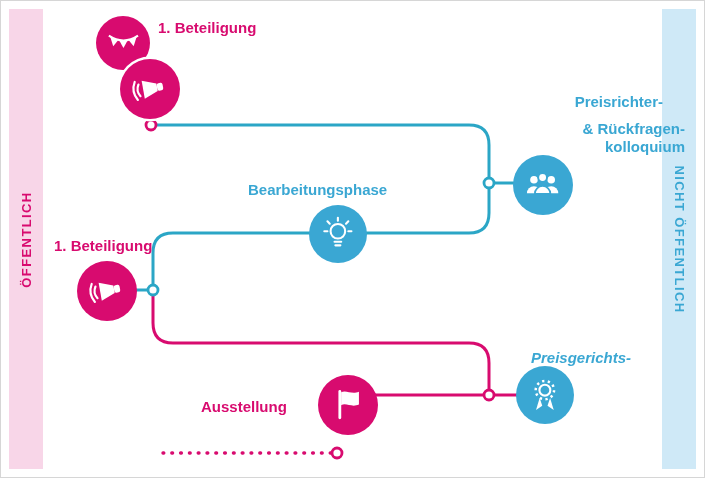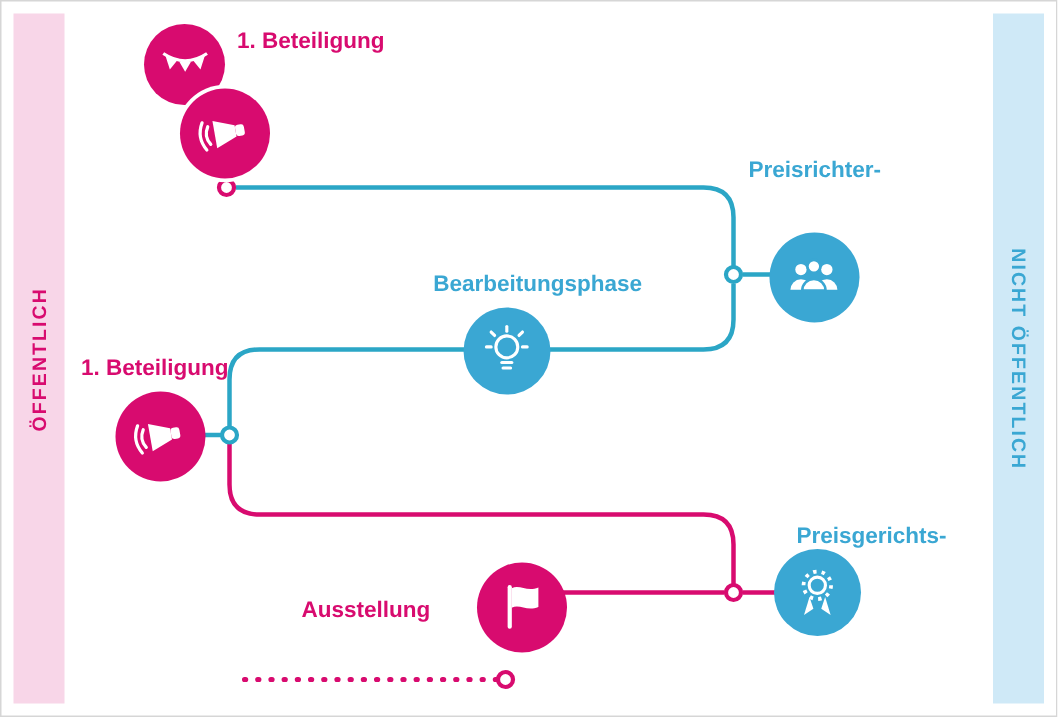--- a/index.html
+++ b/index.html
@@ -33,21 +33,21 @@
   .icon-circle { position:absolute; border-radius:50%; z-index:2;
                  display:flex; align-items:center; justify-content:center; }
   .icon-circle svg { width:72%; height:72%; display:block; }
   .pink-bg { background:var(--pink,#d80b6f); }
   .blue-bg { background:var(--blue,#3aa7d3); }
   .ringed  { box-shadow:0 0 0 2.5px #fff; }
   .sep-stroke { stroke:var(--blue,#3aa7d3); }
 
   
   .label { position:absolute; z-index:3; font-size:15px; font-weight:700; line-height:18.5px; }
-  .jury-briefing { left:498px; top:104px; width:164px; text-align:left; }
+  .jury-briefing { left:498px; top:92px; width:164px; text-align:right; }
   .jury-briefing .block2 { margin-top:8px; transform:translateX(22px); }
 </style>
 </head>
 <body>
 
 <div class="page">
 
   <div class="band band-left">
     <span class="band-label pink-text">ÖFFENTLICH</span>
   </div>
@@ -105,37 +105,41 @@
           <circle cx="20" cy="13.5" r="4"></circle>
           <path d="M12.8 28.5 a7.2 7.2 0 0 1 14.4 0 Z"></path>
         </g>
       </g>
     </svg>
   </div>
   <div class="label blue-text jury-briefing">
     <div class="block1">
       <div>Preisrichter-</div>
     </div>
+    <div class="block2">
+      <div>&amp; Rückfragen-</div>
+      <div>kolloquium</div>
+    </div>
   </div>
 
   <div class="icon-circle blue-bg" style="left:308px;top:204px;width:58px;height:58px;">
     <svg viewBox="0 0 40 40">
       <g stroke="#fff" stroke-width="2" fill="none" stroke-linecap="round">
         <circle cx="20" cy="17.5" r="7"></circle>
         <line x1="16.8" y1="27.5" x2="23.2" y2="27.5"></line>
         <line x1="17.6" y1="31" x2="22.4" y2="31"></line>
         <line x1="20" y1="4.5" x2="20" y2="7.5"></line>
         <line x1="10" y1="8" x2="12.2" y2="10.2"></line>
         <line x1="30" y1="8" x2="27.8" y2="10.2"></line>
         <line x1="7" y1="17.5" x2="10" y2="17.5"></line>
         <line x1="33" y1="17.5" x2="30" y2="17.5"></line>
       </g>
     </svg>
   </div>
-  <div class="label blue-text" style="left:247px;top:180px;width:180px;text-align:right;">
+  <div class="label blue-text" style="left:247px;top:180px;width:180px;text-align:left;">
     <div>Bearbeitungsphase</div>
   </div>
 
   <div class="icon-circle pink-bg" style="left:76px;top:260px;width:60px;height:60px;">
     <svg viewBox="0 0 40 40">
       <g transform="rotate(-10 20 20)">
         <polygon points="14,11.5 27,16.5 27,23.5 14,28.5" fill="#fff"></polygon>
         <rect x="27" y="16.5" width="5.5" height="7" rx="1.8" fill="#fff"></rect>
         <path d="M10.5 14.5 Q7 20 10.5 25.5" stroke="#fff" stroke-width="2" fill="none" stroke-linecap="round"></path>
         <path d="M7.5 11.5 Q2.5 20 7.5 28.5" stroke="#fff" stroke-width="2" fill="none" stroke-linecap="round"></path>
@@ -147,21 +151,21 @@
   </div>
 
   <div class="icon-circle blue-bg" style="left:515px;top:365px;width:58px;height:58px;">
     <svg viewBox="0 0 40 40">
       <polygon points="15,23 11.5,34.5 17.5,30.5" fill="#fff"></polygon>
       <polygon points="25,23 28.5,34.5 22.5,30.5" fill="#fff"></polygon>
       <circle cx="20" cy="15.5" r="8.8" fill="none" stroke="#fff" stroke-width="2.4" stroke-dasharray="2.2 3.3"></circle>
       <circle cx="20" cy="15.5" r="5.2" fill="none" stroke="#fff" stroke-width="2"></circle>
     </svg>
   </div>
-  <div class="label blue-text" style="left:500px;top:348px;width:160px;text-align:center;">
+  <div class="label blue-text" style="left:500px;top:348px;width:160px;text-align:center;font-style:italic;">
     <div>Preisgerichts-</div>
   </div>
 
   <div class="icon-circle pink-bg" style="left:317px;top:374px;width:60px;height:60px;">
     <svg viewBox="0 0 40 40">
       <g fill="#fff">
         <rect x="11.5" y="6.5" width="2.6" height="27" rx="1.3"></rect>
         <path d="M14 8.5 C19 6 23.5 11 30.5 8 L30.5 20 C23.5 23 19 18 14 20.5 Z"></path>
       </g>
     </svg>

